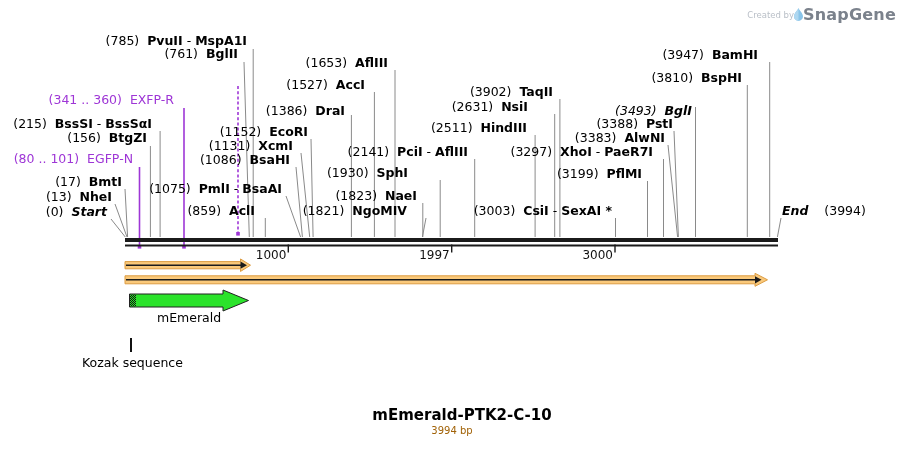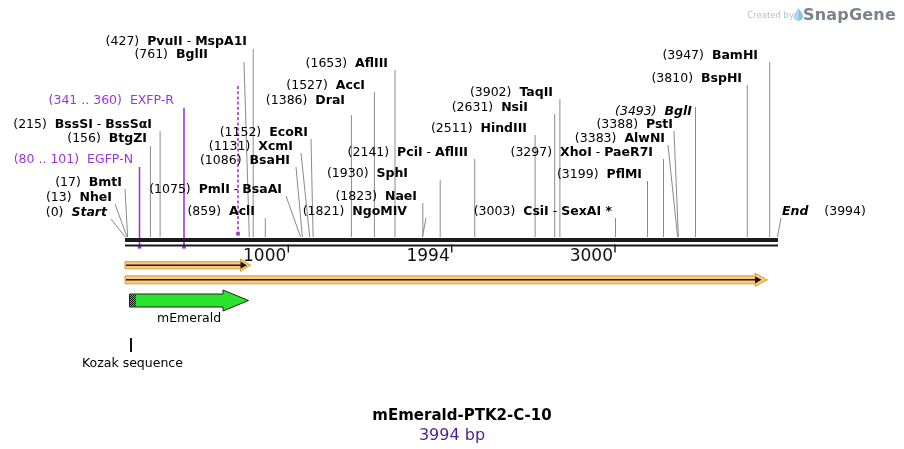--- a/index.html
+++ b/index.html
@@ -4,27 +4,27 @@
 <style>
   html,body{margin:0;padding:0;background:#fff;}
   #canvas{position:relative;width:904px;height:449px;background:#ffffff;overflow:hidden;
           font-family:"DejaVu Sans","Liberation Sans",sans-serif;}
   #mapsvg{position:absolute;left:0;top:0;}
   #labels{position:absolute;left:0;top:0;width:904px;height:449px;pointer-events:none;}
   .slabel{position:absolute;font-size:12.5px;line-height:13px;white-space:pre;color:#000;}
   .slabel .b{font-weight:bold;}
   .slabel .i{font-style:italic;}
   .slabel.primer{color:#9E36D6;}
-  .ticklabel{position:absolute;font-size:17px;line-height:13px;color:#111;text-align:right;}
+  .ticklabel{position:absolute;font-size:12px;line-height:13px;color:#111;text-align:right;}
   .featlabel{position:absolute;font-size:12.5px;line-height:14px;color:#000;}
   #gene-label{left:157px;top:311px;}
   #kozak-label{left:82px;top:356px;}
   #titleblock{position:absolute;left:0;top:406px;width:904px;text-align:center;}
   #ptitle{font-size:15px;font-weight:bold;color:#000;padding-left:20px;}
-  #plen{font-size:16px;color:#4c1d95;margin-top:1px;}
+  #plen{font-size:10px;color:#a16207;margin-top:1px;}
   #credit{position:absolute;top:5px;right:8px;display:flex;align-items:center;gap:0;}
   #credit .created{font-size:8.5px;color:#B9BFC7;}
   #credit .brand{font-size:16px;font-weight:600;color:#7B828C;letter-spacing:.2px;}
 </style>
 </head>
 <body>
 
 <div id="canvas">
 
   <svg id="mapsvg" width="904" height="449" viewBox="0 0 904 449">
@@ -90,48 +90,48 @@
   <div id="labels">
     <div class="featlabel" id="gene-label">mEmerald</div>
     <div class="featlabel" id="kozak-label">Kozak sequence</div>
   <div class="slabel" style="right: 797px; top: 205px;"><span>(0)  </span><span class="b i">Start</span></div>
       <div class="slabel" style="right: 792px; top: 190px;"><span>(13)  </span><span class="b">NheI</span></div>
       <div class="slabel" style="right: 782px; top: 175px;"><span>(17)  </span><span class="b">BmtI</span></div>
       <div class="slabel primer" style="right: 771px; top: 152px;"><span>(80 .. 101)  </span><span>EGFP-N</span></div>
       <div class="slabel" style="right: 757px; top: 131px;"><span>(156)  </span><span class="b">BtgZI</span></div>
       <div class="slabel" style="right: 752px; top: 117px;"><span>(215)  </span><span class="b">BssSI</span><span> - </span><span class="b">BssSαI</span></div>
       <div class="slabel primer" style="right: 730px; top: 93px;"><span>(341 .. 360)  </span><span>EXFP-R</span></div>
-      <div class="slabel" style="right: 696px; top: 47px;"><span>(761)  </span><span class="b">BglII</span></div>
-      <div class="slabel" style="right: 657px; top: 34px;"><span>(427)  </span><span class="b">PvuII</span><span> - </span><span class="b">MspA1I</span></div>
+      <div class="slabel" style="right: 666px; top: 47px;"><span>(761)  </span><span class="b">BglII</span></div>
+      <div class="slabel" style="right: 657px; top: 34px;"><span>(785)  </span><span class="b">PvuII</span><span> - </span><span class="b">MspA1I</span></div>
       <div class="slabel" style="right: 649px; top: 204px;"><span>(859)  </span><span class="b">AclI</span></div>
       <div class="slabel" style="right: 622px; top: 182px;"><span>(1075)  </span><span class="b">PmlI</span><span> - </span><span class="b">BsaAI</span></div>
       <div class="slabel" style="right: 614px; top: 153px;"><span>(1086)  </span><span class="b">BsaHI</span></div>
       <div class="slabel" style="right: 611px; top: 139px;"><span>(1131)  </span><span class="b">XcmI</span></div>
       <div class="slabel" style="right: 596px; top: 125px;"><span>(1152)  </span><span class="b">EcoRI</span></div>
-      <div class="slabel" style="right: 559px; top: 93px;"><span>(1386)  </span><span class="b">DraI</span></div>
+      <div class="slabel" style="right: 559px; top: 104px;"><span>(1386)  </span><span class="b">DraI</span></div>
       <div class="slabel" style="right: 539px; top: 78px;"><span>(1527)  </span><span class="b">AccI</span></div>
       <div class="slabel" style="right: 516px; top: 56px;"><span>(1653)  </span><span class="b">AflIII</span></div>
       <div class="slabel" style="right: 497px; top: 204px;"><span>(1821)  </span><span class="b">NgoMIV</span></div>
       <div class="slabel" style="right: 487px; top: 189px;"><span>(1823)  </span><span class="b">NaeI</span></div>
       <div class="slabel" style="right: 496px; top: 166px;"><span>(1930)  </span><span class="b">SphI</span></div>
       <div class="slabel" style="right: 436px; top: 145px;"><span>(2141)  </span><span class="b">PciI</span><span> - </span><span class="b">AflIII</span></div>
       <div class="slabel" style="right: 377px; top: 121px; text-align: right;"><span>(2511)  </span><span class="b">HindIII</span></div>
       <div class="slabel" style="right: 376px; top: 100px; margin-left: 28px;"><span>(2631)  </span><span class="b">NsiI</span></div>
       <div class="slabel" style="right: 351px; top: 85px;"><span>(3902)  </span><span class="b">TaqII</span></div>
       <div class="slabel" style="right: 292px; top: 204px;"><span>(3003)  </span><span class="b">CsiI</span><span> - </span><span class="b">SexAI *</span></div>
       <div class="slabel" style="right: 262px; top: 167px;"><span>(3199)  </span><span class="b">PflMI</span></div>
       <div class="slabel" style="right: 251px; top: 145px;"><span>(3297)  </span><span class="b">XhoI</span><span> - </span><span class="b">PaeR7I</span></div>
       <div class="slabel" style="right: 239px; top: 131px;"><span>(3383)  </span><span class="b">AlwNI</span></div>
       <div class="slabel" style="right: 231px; top: 117px;"><span>(3388)  </span><span class="b">PstI</span></div>
       <div class="slabel" style="right: 212px; top: 104px; font-style: italic;"><span>(3493)  </span><span class="b">BglI</span></div>
       <div class="slabel" style="right: 162px; top: 71px;"><span>(3810)  </span><span class="b">BspHI</span></div>
       <div class="slabel" style="right: 146px; top: 48px;"><span>(3947)  </span><span class="b">BamHI</span></div>
       <div class="slabel" style="left: 782px; top: 204px;"><span class="b i">End</span><span>    </span><span>(3994)</span></div>
       <div class="ticklabel" style="right: 617.7px; top: 249px;">1000</div>
-      <div class="ticklabel" style="right: 454.3px; top: 249px;">1994</div>
+      <div class="ticklabel" style="right: 454.3px; top: 249px;">1997</div>
       <div class="ticklabel" style="right: 291px; top: 249px;">3000</div>
     </div>
 
   <div id="titleblock">
     <div id="ptitle">mEmerald-PTK2-C-10</div>
     <div id="plen">3994 bp</div>
   </div>
 
   <div id="credit">
     <span class="created">Created by</span>

